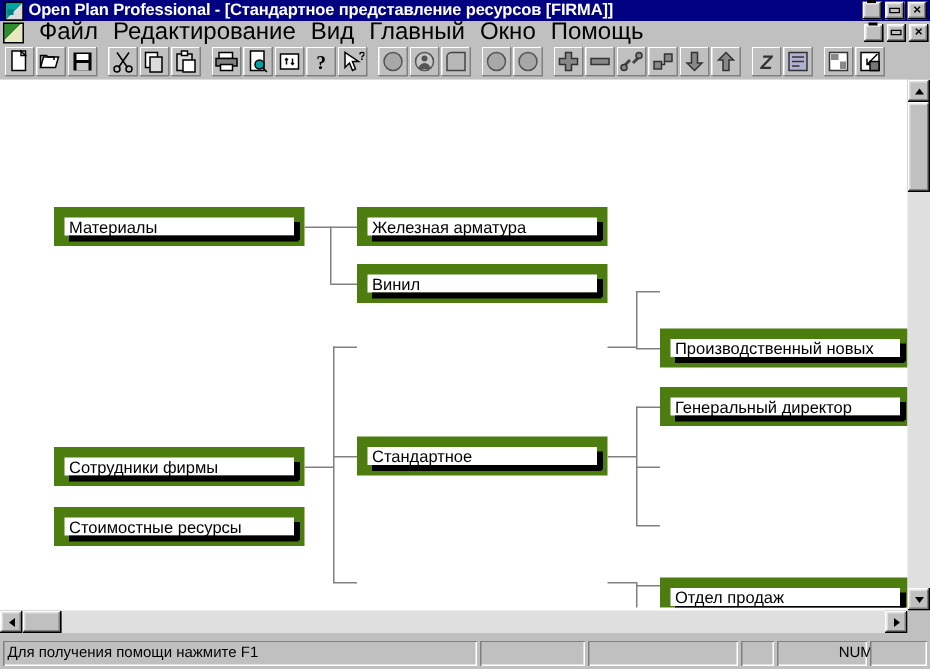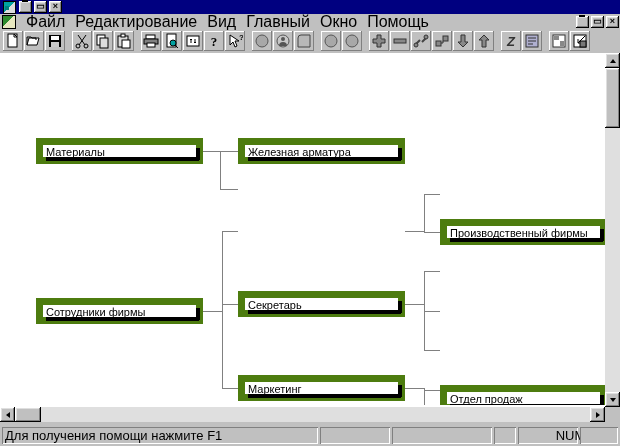--- a/index.html
+++ b/index.html
@@ -92,33 +92,34 @@
   .ar-r{border-top:3px solid transparent;border-bottom:3px solid transparent;border-left:4px solid #000;}
   .ar-u{border-left:3px solid transparent;border-right:3px solid transparent;border-bottom:4px solid #000;}
   .ar-d{border-left:3px solid transparent;border-right:3px solid transparent;border-top:4px solid #000;}
 
   
   #statusbar{
     position:absolute;left:0;top:422px;width:620px;height:24px;background:#c0c0c0;
     display:flex;align-items:center;padding:3px 2px 0 2px;box-sizing:border-box;gap:2px;
   }
   .sfield{height:17px;background:#c0c0c0;box-shadow:inset 1px 1px 0 #808080, inset -1px -1px 0 #ffffff;
-    display:flex;align-items:center;padding:0 3px;box-sizing:border-box;font-size:13px;color:#000;white-space:nowrap;}
+    display:flex;align-items:center;padding:0 3px;box-sizing:border-box;font-size:10px;color:#000;white-space:nowrap;}
   #s-main{flex:1;}
   #s-b{width:70px;}
   #s-c{width:100px;}
   #s-d{width:22px;}
   #s-num{width:60px;justify-content:center;padding-left:48px;}
   #s-e{width:38px;}
 </style>
 </head>
 <body>
 
 <div id="titlebar">
   <div id="app-icon"></div>
+  <div id="title-text">Open Plan Professional - [Стандартное представление ресурсов [FIRMA]]</div>
   <div class="winbtns">
     <div class="wbtn min">
         <span></span>
       </div>
     <div class="wbtn"><span>▭</span></div>
     <div class="wbtn"><span>×</span></div>
   </div>
 </div>
 
 <div id="menubar">
@@ -327,31 +328,37 @@
       <div class="hline" style="left: 424px; top: 297px; width: 16px;"></div>
       <div class="hline" style="left: 405px; top: 335px; width: 19px;"></div>
       <div class="vline" style="left: 424px; top: 335px; height: 42px;"></div>
       <div class="hline" style="left: 424px; top: 337px; width: 16px;"></div>
       <div class="node" style="left: 36px; top: 85px; width: 167px; height: 26px;">
         <span class="lbl">Материалы</span>
       </div>
       <div class="node" style="left: 36px; top: 245px; width: 167px; height: 26px;">
         <span class="lbl">Сотрудники фирмы</span>
       </div>
+      <div class="node" style="left: 36px; top: 285px; width: 167px; height: 26px;">
+        <span class="lbl">Стоимостные ресурсы</span>
+      </div>
       <div class="node" style="left: 238px; top: 85px; width: 167px; height: 26px;">
         <span class="lbl">Железная арматура</span>
       </div>
+      <div class="node" style="left: 238px; top: 123px; width: 167px; height: 26px;">
+        <span class="lbl">Винил</span>
+      </div>
       <div class="node" style="left: 238px; top: 238px; width: 167px; height: 26px;">
-        <span class="lbl">Секретарь</span>
-      </div>
-      <div class="node" style="left: 238px; top: 322px; width: 167px; height: 26px;">
-        <span class="lbl">Маркетинг</span>
+        <span class="lbl">Стандартное</span>
       </div>
       <div class="node" style="left: 440px; top: 166px; width: 167px; height: 26px;">
-        <span class="lbl">Производственный фирмы</span>
+        <span class="lbl">Производственный новых</span>
+      </div>
+      <div class="node" style="left: 440px; top: 205px; width: 167px; height: 26px;">
+        <span class="lbl">Генеральный директор</span>
       </div>
       <div class="node" style="left: 440px; top: 332px; width: 167px; height: 26px;">
         <span class="lbl">Отдел продаж</span>
       </div>
     </div>
 
   <div id="vscroll">
     <div class="sbtn" style="top:0;left:0">
         <i class="arrow ar-u"></i>
       </div>

